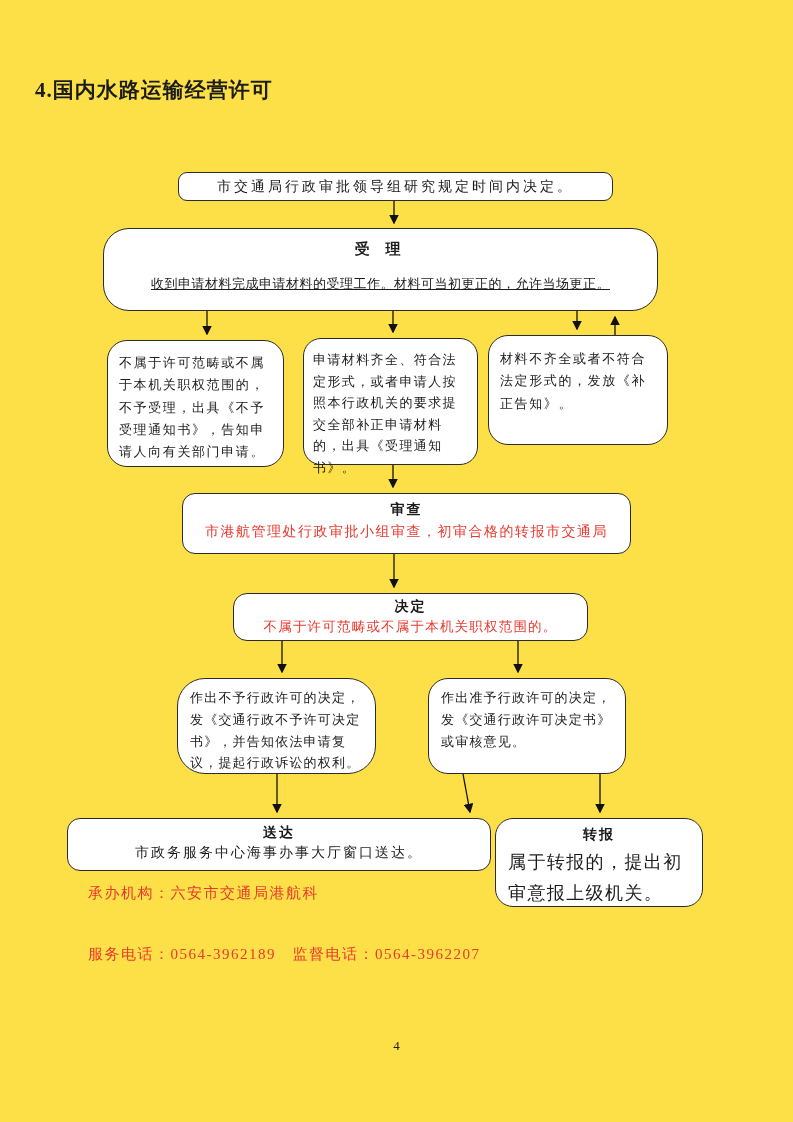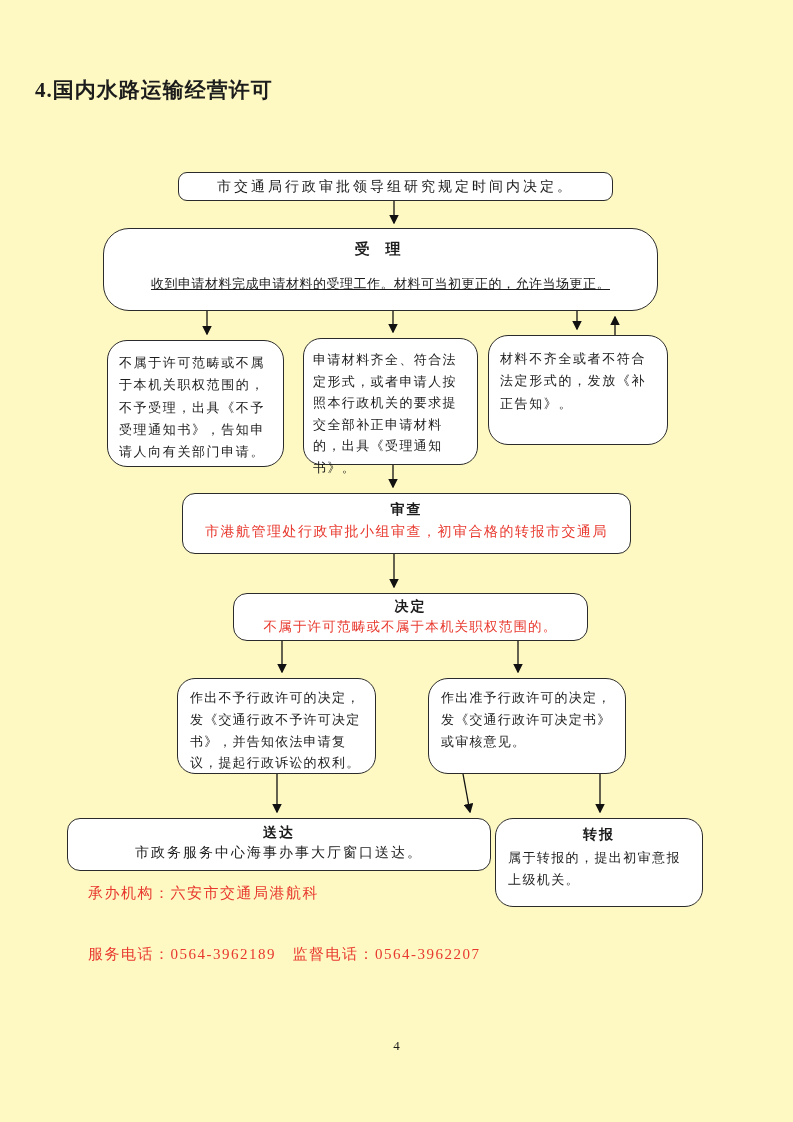--- a/index.html
+++ b/index.html
@@ -1,20 +1,20 @@
 <!DOCTYPE html>
 <html><head>
 <meta charset="utf-8">
 <style>
   html, body { margin: 0; padding: 0; background: #ffffff; }
   .page {
     position: relative;
     width: 793px;
     height: 1122px;
-    background: #fef9c3;
+    background: #fde047;
     font-family: "Liberation Serif", "DejaVu Serif", serif;
     color: #1c1c1c;
     overflow: hidden;
   }
   .doc-title {
     position: absolute;
     left: 35px;
     top: 76px;
     font-size: 21px;
     font-weight: bold;
@@ -71,41 +71,41 @@
 
   .box-decision {
     left: 233px; top: 593px; width: 355px; height: 48px;
     border-radius: 14px; text-align: center; padding-top: 4px;
   }
   .box-decision .fc-title { font-size: 14px; letter-spacing: 2px; margin-bottom: 2px; }
   .box-decision .fc-text  { font-size: 13.5px; letter-spacing: 1.2px; }
 
   .box-deny {
     left: 177px; top: 678px; width: 199px; height: 96px;
-    border-radius: 18px; padding: 8px 12px;
+    border-radius: 28px; padding: 8px 12px;
     font-size: 13px; letter-spacing: 1.2px; line-height: 1.68; text-align: left;
   }
   .box-grant {
     left: 428px; top: 678px; width: 198px; height: 96px;
     border-radius: 20px; padding: 8px 12px;
     font-size: 13px; letter-spacing: 1.2px; line-height: 1.68; text-align: left;
   }
   .box-deliver {
     left: 67px; top: 818px; width: 424px; height: 53px;
     border-radius: 13px; text-align: center; padding-top: 5px;
   }
   .box-deliver .fc-title { font-size: 14px; letter-spacing: 2px; margin-bottom: 2px; }
   .box-deliver .fc-text  { font-size: 14px; letter-spacing: 2px; }
 
   .box-forward {
     left: 495px; top: 818px; width: 208px; height: 89px;
     border-radius: 18px; padding: 7px 12px;
   }
   .box-forward .fc-title { font-size: 14px; letter-spacing: 2px; margin-bottom: 3px; }
-  .box-forward .fc-text  { font-size: 13px; letter-spacing: 1.4px; line-height: 1.7; text-align: left; }
+  .box-forward .fc-text  { font-size: 18px; letter-spacing: 1.4px; line-height: 1.7; text-align: left; }
 
   .connectors {
     position: absolute; left: 0; top: 0;
     width: 793px; height: 1122px;
     pointer-events: none;
   }
   .footer-line {
     position: absolute; left: 88px;
     color: #e8392e; font-size: 15px; letter-spacing: 1.5px;
   }

